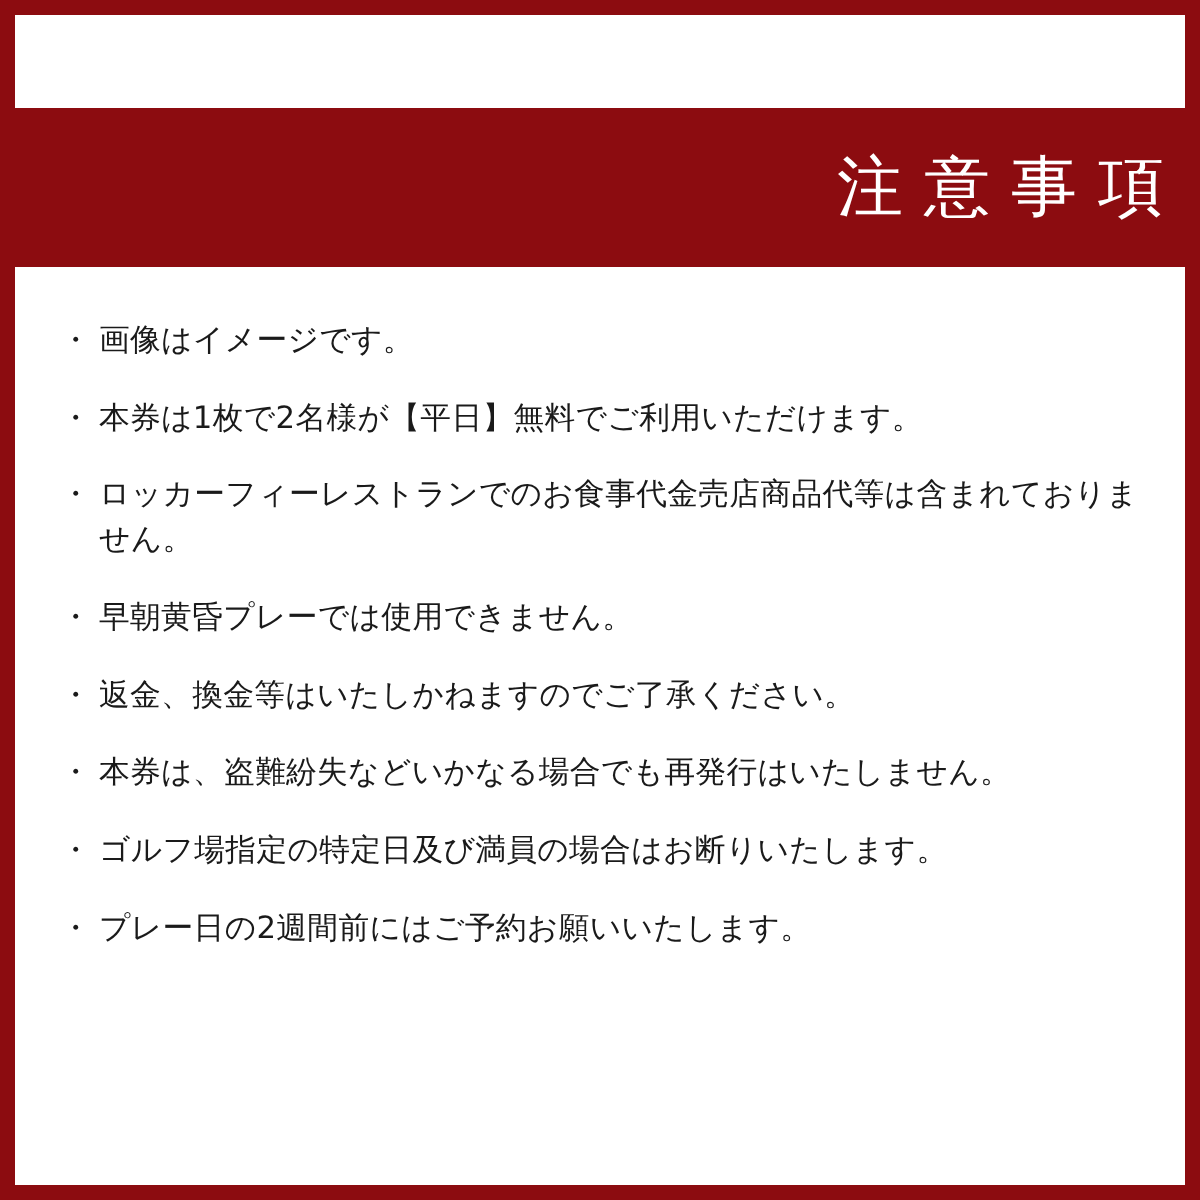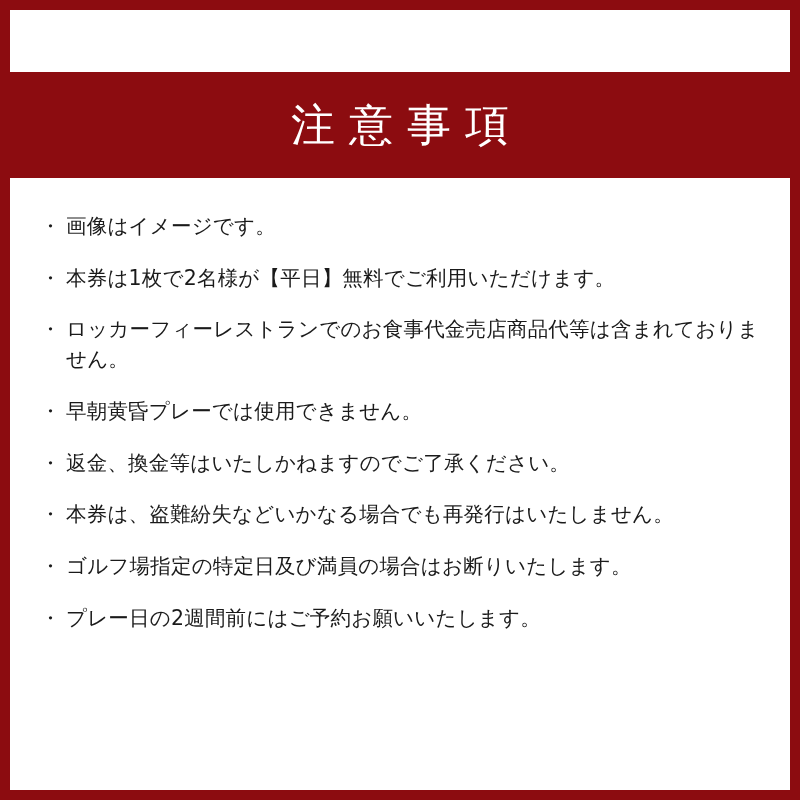--- a/index.html
+++ b/index.html
@@ -57,21 +57,21 @@
   
   .header-band {
     position: absolute;
     left: 10px;
     top: 72px;
     width: 780px;
     height: 106px;
     background: #8c0c10;
     display: flex;
     align-items: center;
-    justify-content: center;
+    justify-content: flex-end;
   }
 
   .header-title {
     color: #ffffff;
     font-size: 44px;
     font-weight: 400;
     letter-spacing: 14px;
     text-indent: 14px;
     line-height: 1;
     font-family: "DejaVu Sans", "Liberation Sans", sans-serif;

